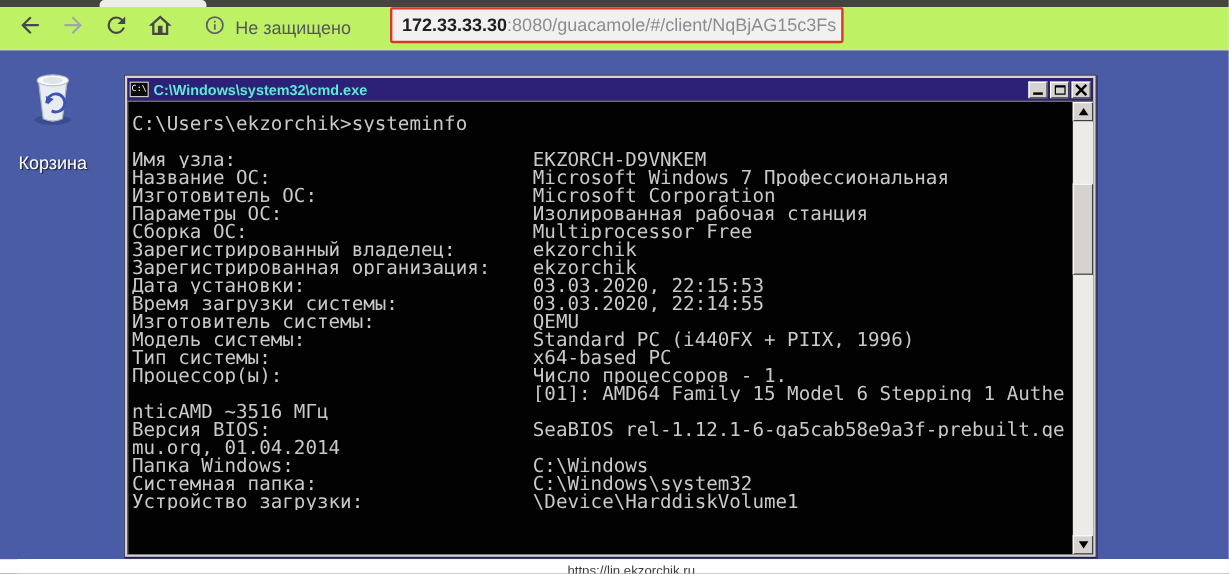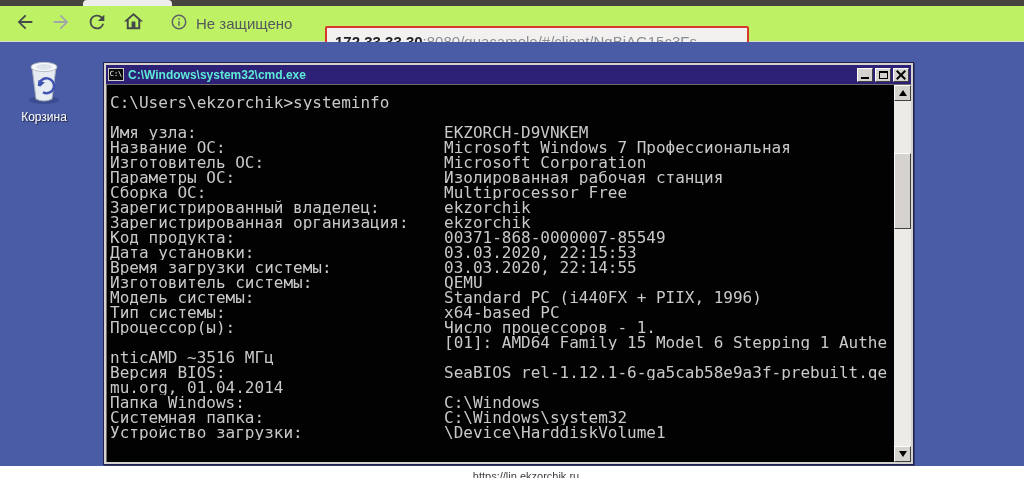--- a/index.html
+++ b/index.html
@@ -7,28 +7,28 @@
   .screen { position:relative; width:1024px; height:478px; background:#ffffff; }
 
   
   .tabstrip { position:absolute; left:0; top:0; width:1024px; height:6px; background:#45443e; }
   .tab-notch { position:absolute; left:83px; top:0; width:89px; height:6px; background:#ededeb; border-radius:4px 4px 0 0; }
   .toolbar { position:absolute; left:0; top:6px; width:1024px; height:36px; background:#bef264; border-bottom:1px solid #d8d8d6; display:flex; align-items:center; }
   .navbtn { width:30px; height:30px; display:flex; align-items:center; justify-content:center; margin-left:6px; border-radius:50%; }
   .navbtn:first-child { margin-left:10px; }
   .security { display:flex; align-items:center; margin-left:22px; }
   .security-text { font-size:15px; color:#55585c; margin-left:8px; white-space:nowrap; }
-  .urlbox { position:absolute; left:325px; top:20px; width:424px; height:30px; border:2px solid #d6392c; border-radius:2px; display:flex; align-items:center; padding-left:8px; background:#f2f1f0; overflow:hidden; white-space:nowrap; }
+  .urlbox { position:absolute; left:325px; top:0; width:378px; height:30px; border:2px solid #d6392c; border-radius:2px; display:flex; align-items:center; padding-left:8px; background:#f2f1f0; overflow:hidden; white-space:nowrap; }
   .url-host { font-size:15px; font-weight:bold; color:#202124; }
   .url-path { font-size:15px; color:#8a8d91; }
 
   
   .desktop { position:absolute; left:0; top:42px; width:1024px; height:424px; background:#4a5ca6; }
   .recycle { position:absolute; left:10px; top:14px; width:68px; text-align:center; }
-  .recycle-label { display:block; margin-top:0; font-size:12px; color:#ffffff; text-shadow:1px 1px 1px rgba(0,0,0,0.65); }
+  .recycle-label { display:block; margin-top:17px; font-size:15px; color:#ffffff; text-shadow:1px 1px 1px rgba(0,0,0,0.65); }
 
   
   .cmdwin { position:absolute; left:103px; top:20px; width:811px; height:403px; background:#d6d3ce; border:1px solid #23204f; padding:2px; box-shadow:1px 1px 0 rgba(0,0,0,0.35); }
   .titlebar { height:19px; background:#2c2177; display:flex; align-items:center; padding:0 2px; }
   .cmdicon { width:16px; height:13px; background:#0a0a0a; border:1px solid #cfcdc6; color:#ffffff; font-family:"DejaVu Sans Mono", monospace; font-size:7px; line-height:11px; text-align:center; overflow:hidden; flex:none; }
   .cmdtitle { color:#5eead4; font-weight:bold; font-size:12px; margin-left:4px; white-space:nowrap; overflow:hidden; flex:1 1 auto; }
   .controls { display:flex; flex:none; }
   .wbtn { width:16px; height:14px; background:#d6d3ce; border-top:1px solid #ffffff; border-left:1px solid #ffffff; border-right:1px solid #404040; border-bottom:1px solid #404040; margin-left:2px; position:relative; display:flex; align-items:center; justify-content:center; }
   .g-min { position:absolute; left:3px; bottom:2px; width:8px; height:2px; background:#000000; }
   .g-max { width:9px; height:8px; border:1px solid #000000; border-top:2px solid #000000; }
@@ -146,21 +146,20 @@
         <div class="term-content">
             <div class="trow"><span class="tlabel">C:\Users\ekzorchik&gt;systeminfo</span><span class="tvalue"></span></div>
             <div class="trow"><span class="tlabel"></span><span class="tvalue"></span></div>
             <div class="trow"><span class="tlabel">Имя узла:</span><span class="tvalue">EKZORCH-D9VNKEM</span></div>
             <div class="trow"><span class="tlabel">Название ОС:</span><span class="tvalue">Microsoft Windows 7 Профессиональная</span></div>
             <div class="trow"><span class="tlabel">Изготовитель ОС:</span><span class="tvalue">Microsoft Corporation</span></div>
             <div class="trow"><span class="tlabel">Параметры ОС:</span><span class="tvalue">Изолированная рабочая станция</span></div>
             <div class="trow"><span class="tlabel">Сборка ОС:</span><span class="tvalue">Multiprocessor Free</span></div>
             <div class="trow"><span class="tlabel">Зарегистрированный владелец:</span><span class="tvalue">ekzorchik</span></div>
             <div class="trow"><span class="tlabel">Зарегистрированная организация:</span><span class="tvalue">ekzorchik</span></div>
-            <div class="trow"><span class="tlabel">Код продукта:</span><span class="tvalue">00371-868-0000007-85549</span></div>
             <div class="trow"><span class="tlabel">Дата установки:</span><span class="tvalue">03.03.2020, 22:15:53</span></div>
             <div class="trow"><span class="tlabel">Время загрузки системы:</span><span class="tvalue">03.03.2020, 22:14:55</span></div>
             <div class="trow"><span class="tlabel">Изготовитель системы:</span><span class="tvalue">QEMU</span></div>
             <div class="trow"><span class="tlabel">Модель системы:</span><span class="tvalue">Standard PC (i440FX + PIIX, 1996)</span></div>
             <div class="trow"><span class="tlabel">Тип системы:</span><span class="tvalue">x64-based PC</span></div>
             <div class="trow"><span class="tlabel">Процессор(ы):</span><span class="tvalue">Число процессоров - 1.</span></div>
             <div class="trow"><span class="tlabel"></span><span class="tvalue">[01]: AMD64 Family 15 Model 6 Stepping 1 Authe</span></div>
             <div class="trow"><span class="tlabel">nticAMD ~3516 МГц</span><span class="tvalue"></span></div>
             <div class="trow"><span class="tlabel">Версия BIOS:</span><span class="tvalue">SeaBIOS rel-1.12.1-6-ga5cab58e9a3f-prebuilt.qe</span></div>
             <div class="trow"><span class="tlabel">mu.org, 01.04.2014</span><span class="tvalue"></span></div>

